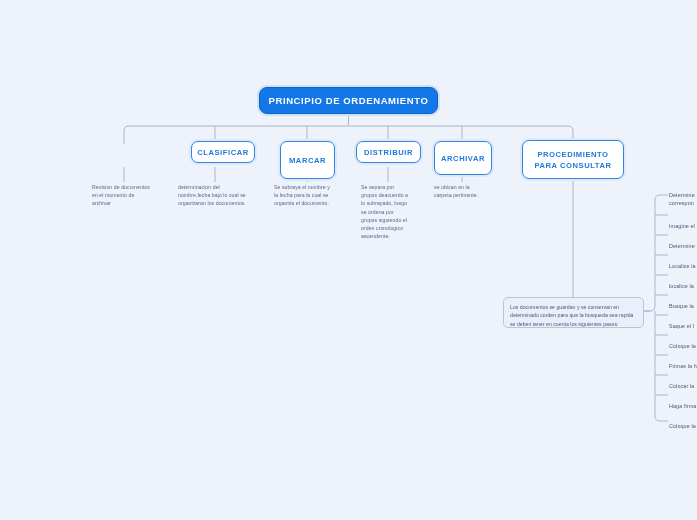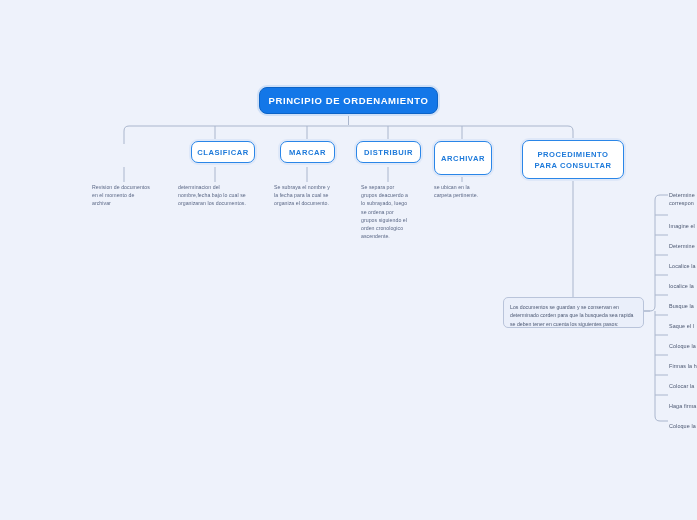--- a/index.html
+++ b/index.html
@@ -140,21 +140,21 @@
 
       <path d="M644 311 L650 311"></path>
     </g>
   </svg>
 
   <div class="node root-node" style="left:259px; top:87px; width:179px; height:27px;">PRINCIPIO DE ORDENAMIENTO</div>
 
 
   <div class="node branch-node" style="left:183px; top:141px; width:64px; height:22px;margin-left:8px;">CLASIFICAR</div>
 
-  <div class="node branch-node" style="left:280px; top:141px; width:55px; height:22px;">MARCAR</div>
+  <div class="node branch-node" style="left:280px; top:141px; width:55px; height:38px;">MARCAR</div>
 
   <div class="node branch-node" style="left:356px; top:141px; width:65px; height:22px;text-align:right;">DISTRIBUIR</div>
 
   <div class="node branch-node" style="left:434px; top:141px; width:58px; height:34px;">ARCHIVAR</div>
 
   <div class="node branch-node" style="left:522px; top:140px; width:102px; height:39px; white-space:pre-line;">PROCEDIMIENTO
 PARA CONSULTAR</div>
 
   <div class="note" style="left:92px; top:183px; width:78px;">Revision de documentos
 en el momento de

